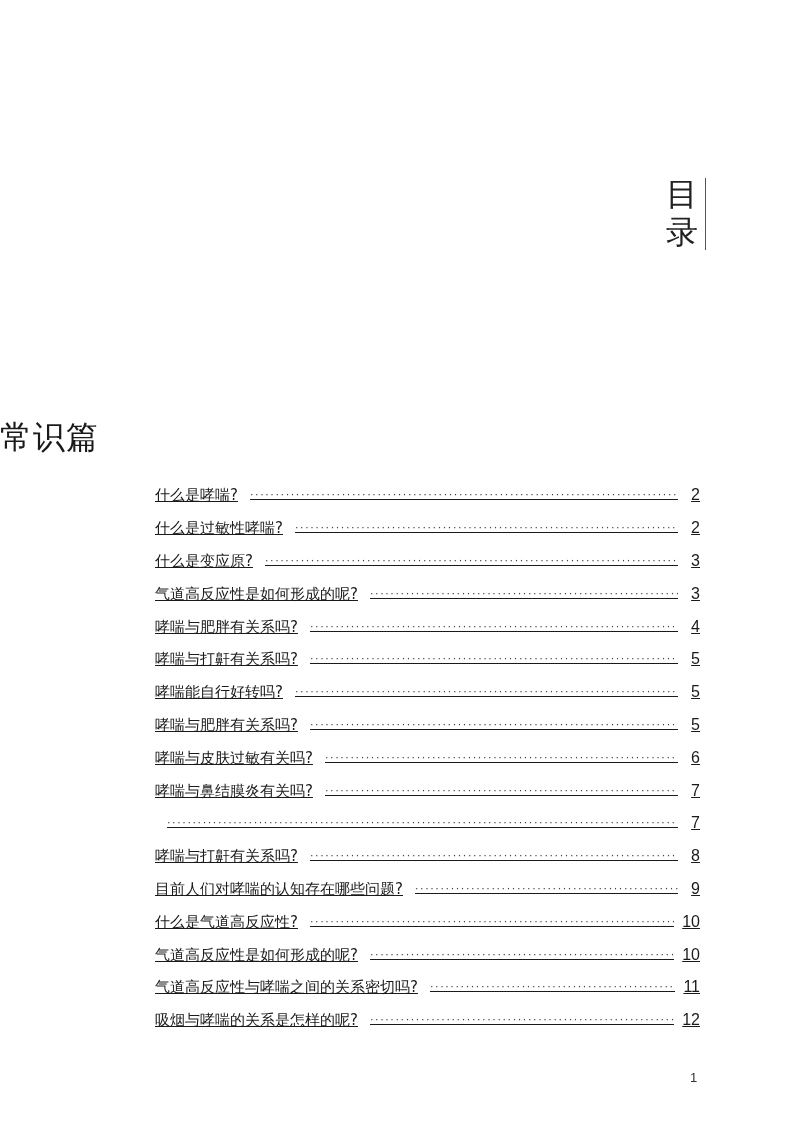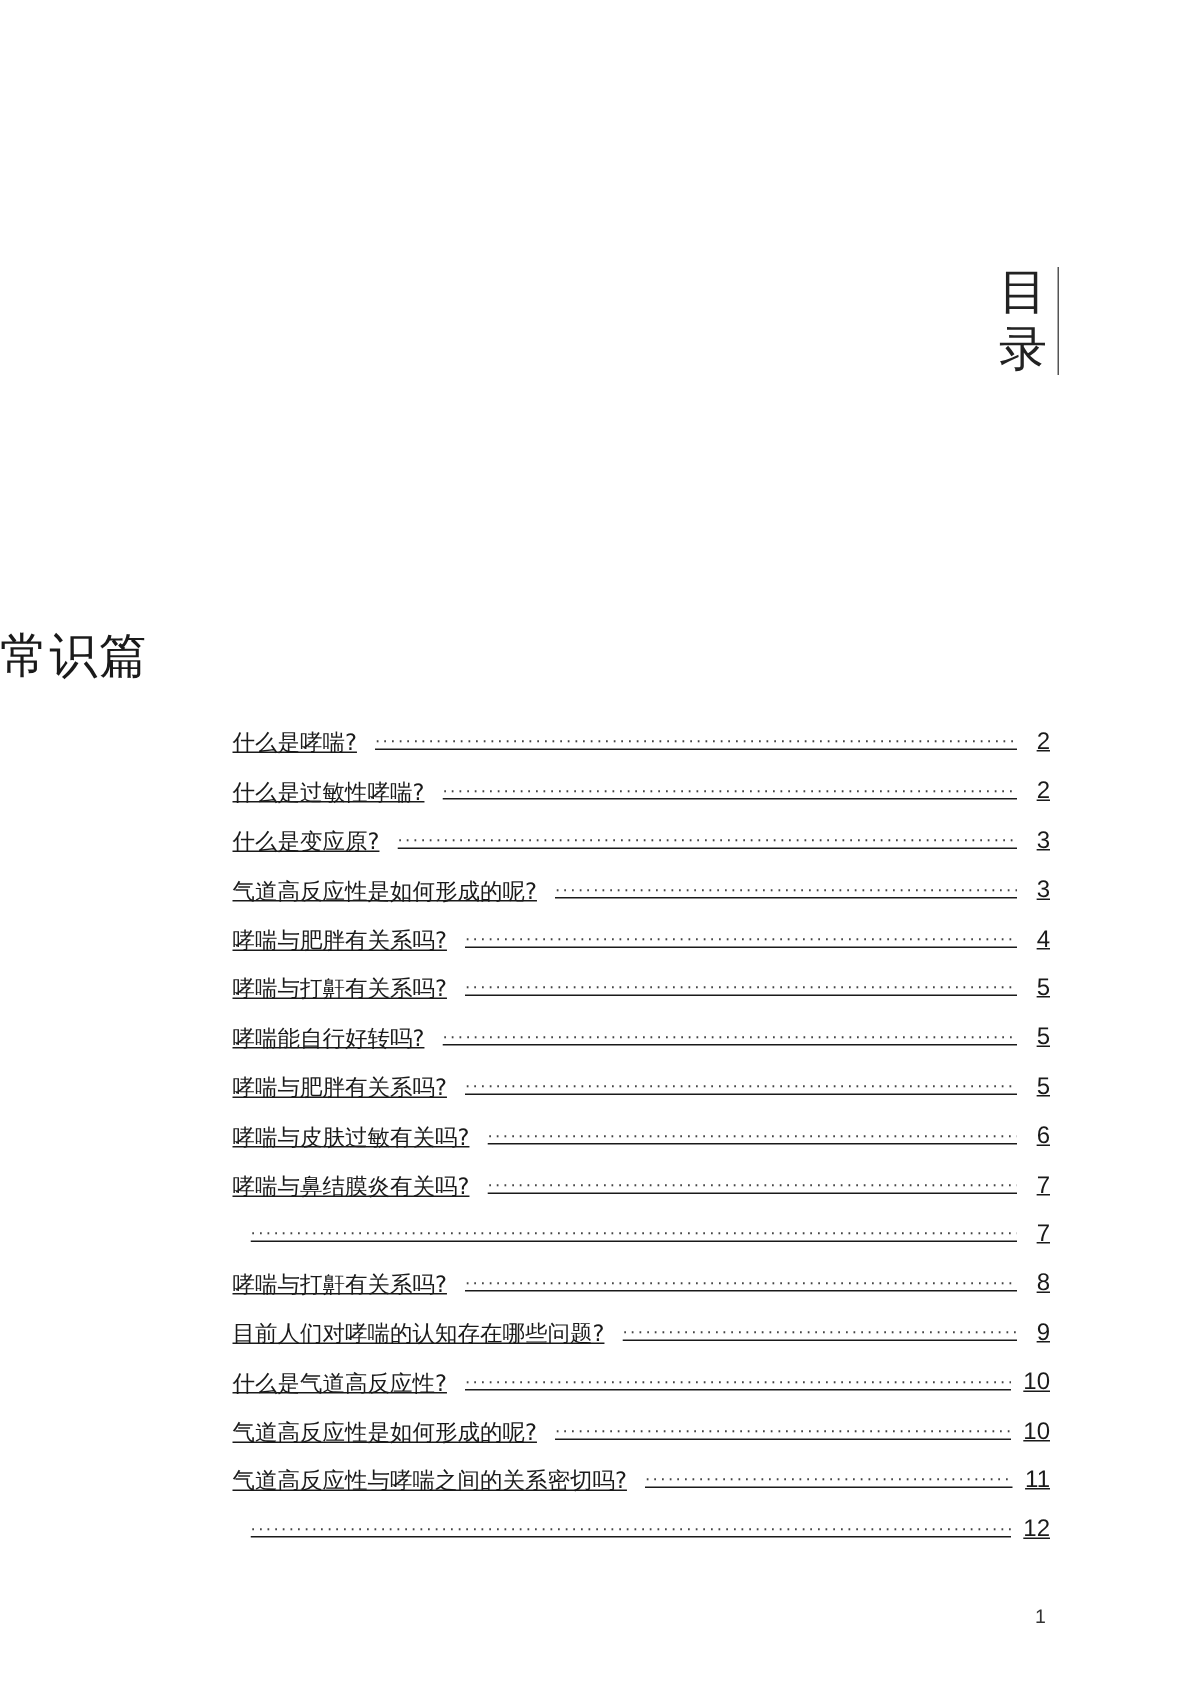--- a/index.html
+++ b/index.html
@@ -108,18 +108,19 @@
       <span class="toc-title">气道高反应性是如何形成的呢?</span>
       <span class="toc-dots"></span>
       <span class="toc-page">10</span>
     </div>
   <div class="toc-row">
       <span class="toc-title">气道高反应性与哮喘之间的关系密切吗?</span>
       <span class="toc-dots"></span>
       <span class="toc-page">11</span>
     </div>
   <div class="toc-row">
+      <span class="toc-title">吸烟与哮喘的关系是怎样的呢?</span>
       <span class="toc-dots"></span>
       <span class="toc-page">12</span>
     </div>
 </div>
 
 <div class="page-number">1</div>
 
 </body></html>

